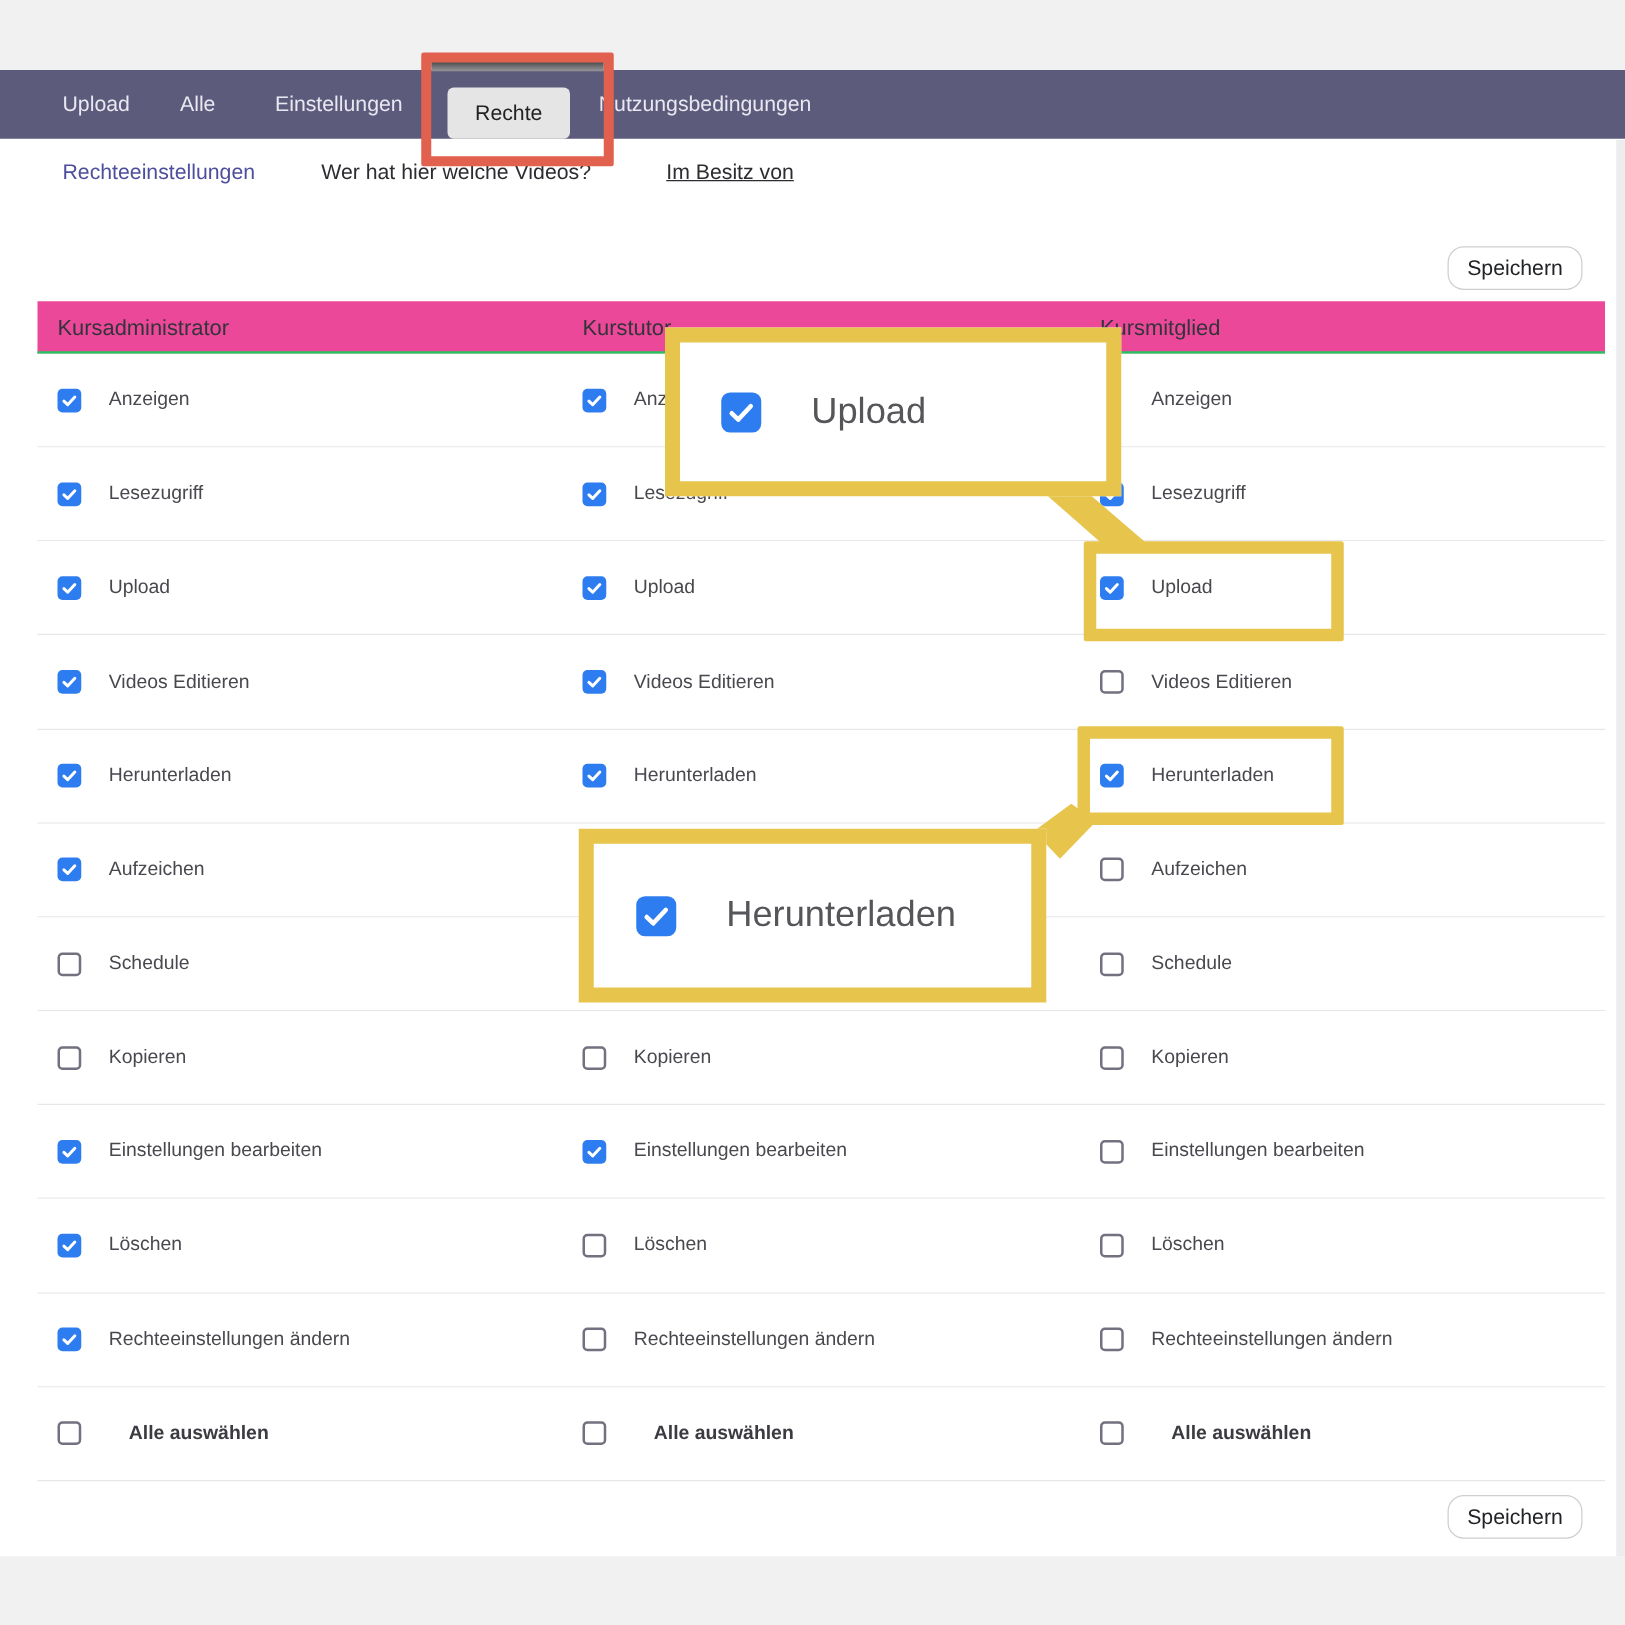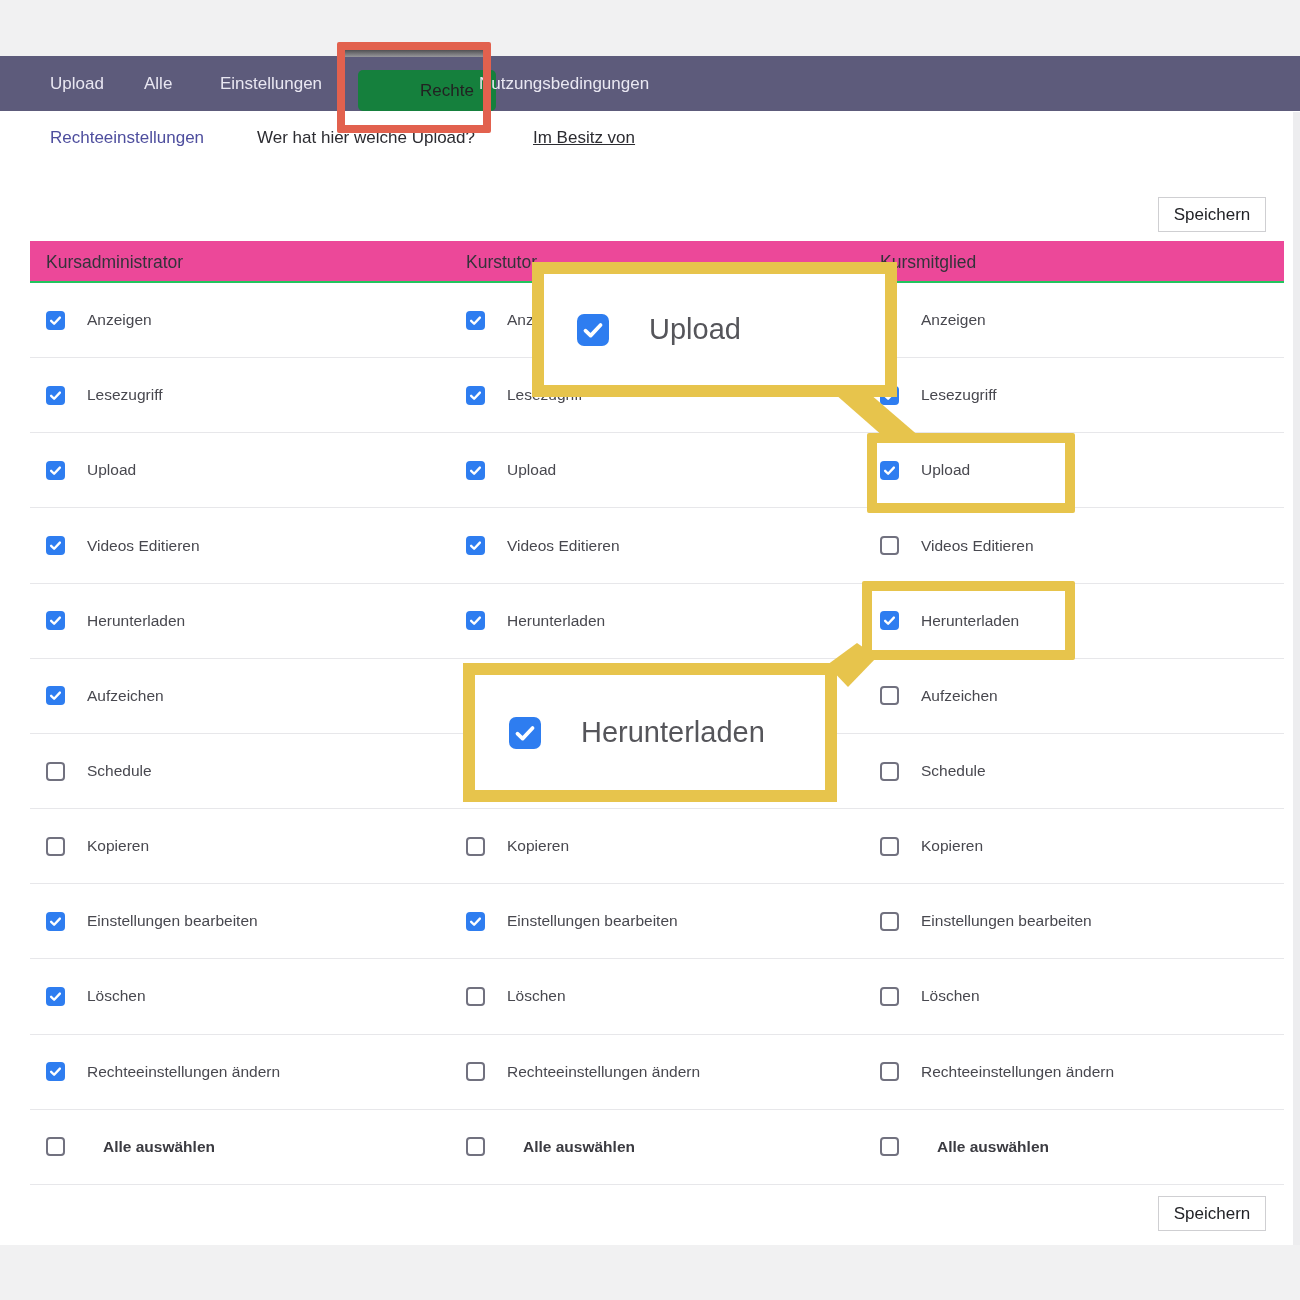--- a/index.html
+++ b/index.html
@@ -6,28 +6,28 @@
   body{width:1300px;height:1300px;font-family:"Liberation Sans","DejaVu Sans",sans-serif;background:#fff;}
   .page{position:relative;width:1300px;height:1300px;background:#fff;overflow:hidden;}
 
   .top-band{position:absolute;left:0;top:0;width:1300px;height:56px;background:#f1f1f2;}
   .footer-band{position:absolute;left:0;top:1245px;width:1300px;height:55px;background:#f1f1f2;}
   .scroll-track{position:absolute;left:1293px;top:112px;width:7px;height:1133px;background:#ededef;z-index:1;}
 
   .nav{position:absolute;left:0;top:56px;width:1300px;height:55px;background:#5d5b7b;z-index:2;}
   .nav-item{position:absolute;top:0;height:55px;display:flex;align-items:center;color:#e9e7f2;font-size:17px;cursor:default;}
   .nav-inhalt{left:50px;} .nav-info{left:144px;} .nav-einstellungen{left:220px;} .nav-nutzung{left:479px;}
-  .tab-rechte{position:absolute;left:358px;top:14px;width:98px;height:41px;background:#15803d;border-radius:5px;
-    display:flex;align-items:center;justify-content:center;color:#222;font-size:17px;padding-left:40px;}
+  .tab-rechte{position:absolute;left:358px;top:14px;width:98px;height:41px;background:#e5e5e5;border-radius:5px;
+    display:flex;align-items:center;justify-content:center;color:#222;font-size:17px;}
 
   .subnav-item{position:absolute;top:124px;height:28px;display:flex;align-items:center;font-size:17px;color:#2c2c31;}
   .subnav-item.active{color:#4e4e9e;}
   .sn-0{left:50px;} .sn-1{left:257px;} .sn-2{left:533px;text-decoration:underline;}
 
-  .btn{position:absolute;width:108px;height:35px;background:#fff;border:1px solid #cfcfd2;border-radius:0;
+  .btn{position:absolute;width:108px;height:35px;background:#fff;border:1px solid #cfcfd2;border-radius:13px;
     display:flex;align-items:center;justify-content:center;font-size:17px;color:#222327;box-sizing:border-box;}
   .btn-top{left:1158px;top:197px;} .btn-bottom{left:1158px;top:1196px;}
 
   .table{position:absolute;left:30px;top:241px;width:1254px;}
   .thead{position:relative;height:42px;background:#ec4899;border-bottom:2px solid #22c55e;box-sizing:border-box;}
   .th{position:absolute;top:0;height:42px;display:flex;align-items:center;font-size:17.5px;color:#33333a;}
   .th.c0{left:16px;} .th.c1{left:436px;} .th.c2{left:850px;}
   .trow{position:relative;height:75.17px;border-bottom:1px solid #e7e7ea;box-sizing:border-box;background:#fff;}
   .cell{position:absolute;top:0;height:100%;display:flex;align-items:center;gap:22px;}
   .cell.c0{left:16px;} .cell.c1{left:436px;} .cell.c2{left:850px;}
@@ -64,21 +64,21 @@
 
   <div class="nav">
     <div class="nav-item nav-inhalt">Upload</div>
     <div class="nav-item nav-info">Alle</div>
     <div class="nav-item nav-einstellungen">Einstellungen</div>
     <div class="tab-rechte">Rechte</div>
     <div class="nav-item nav-nutzung">Nutzungsbedingungen</div>
   </div>
 
   <div class="subnav-item active sn-0">Rechteeinstellungen</div>
-  <div class="subnav-item sn-1">Wer hat hier welche Upload?</div>
+  <div class="subnav-item sn-1">Wer hat hier welche Videos?</div>
   <div class="subnav-item sn-2">Im Besitz von</div>
 
   <div class="btn btn-top">Speichern</div>
 
   <div class="table">
     <div class="thead">
       <div class="th c0">Kursadministrator</div>
       <div class="th c1">Kurstutor</div>
       <div class="th c2">Kursmitglied</div>
     </div>

